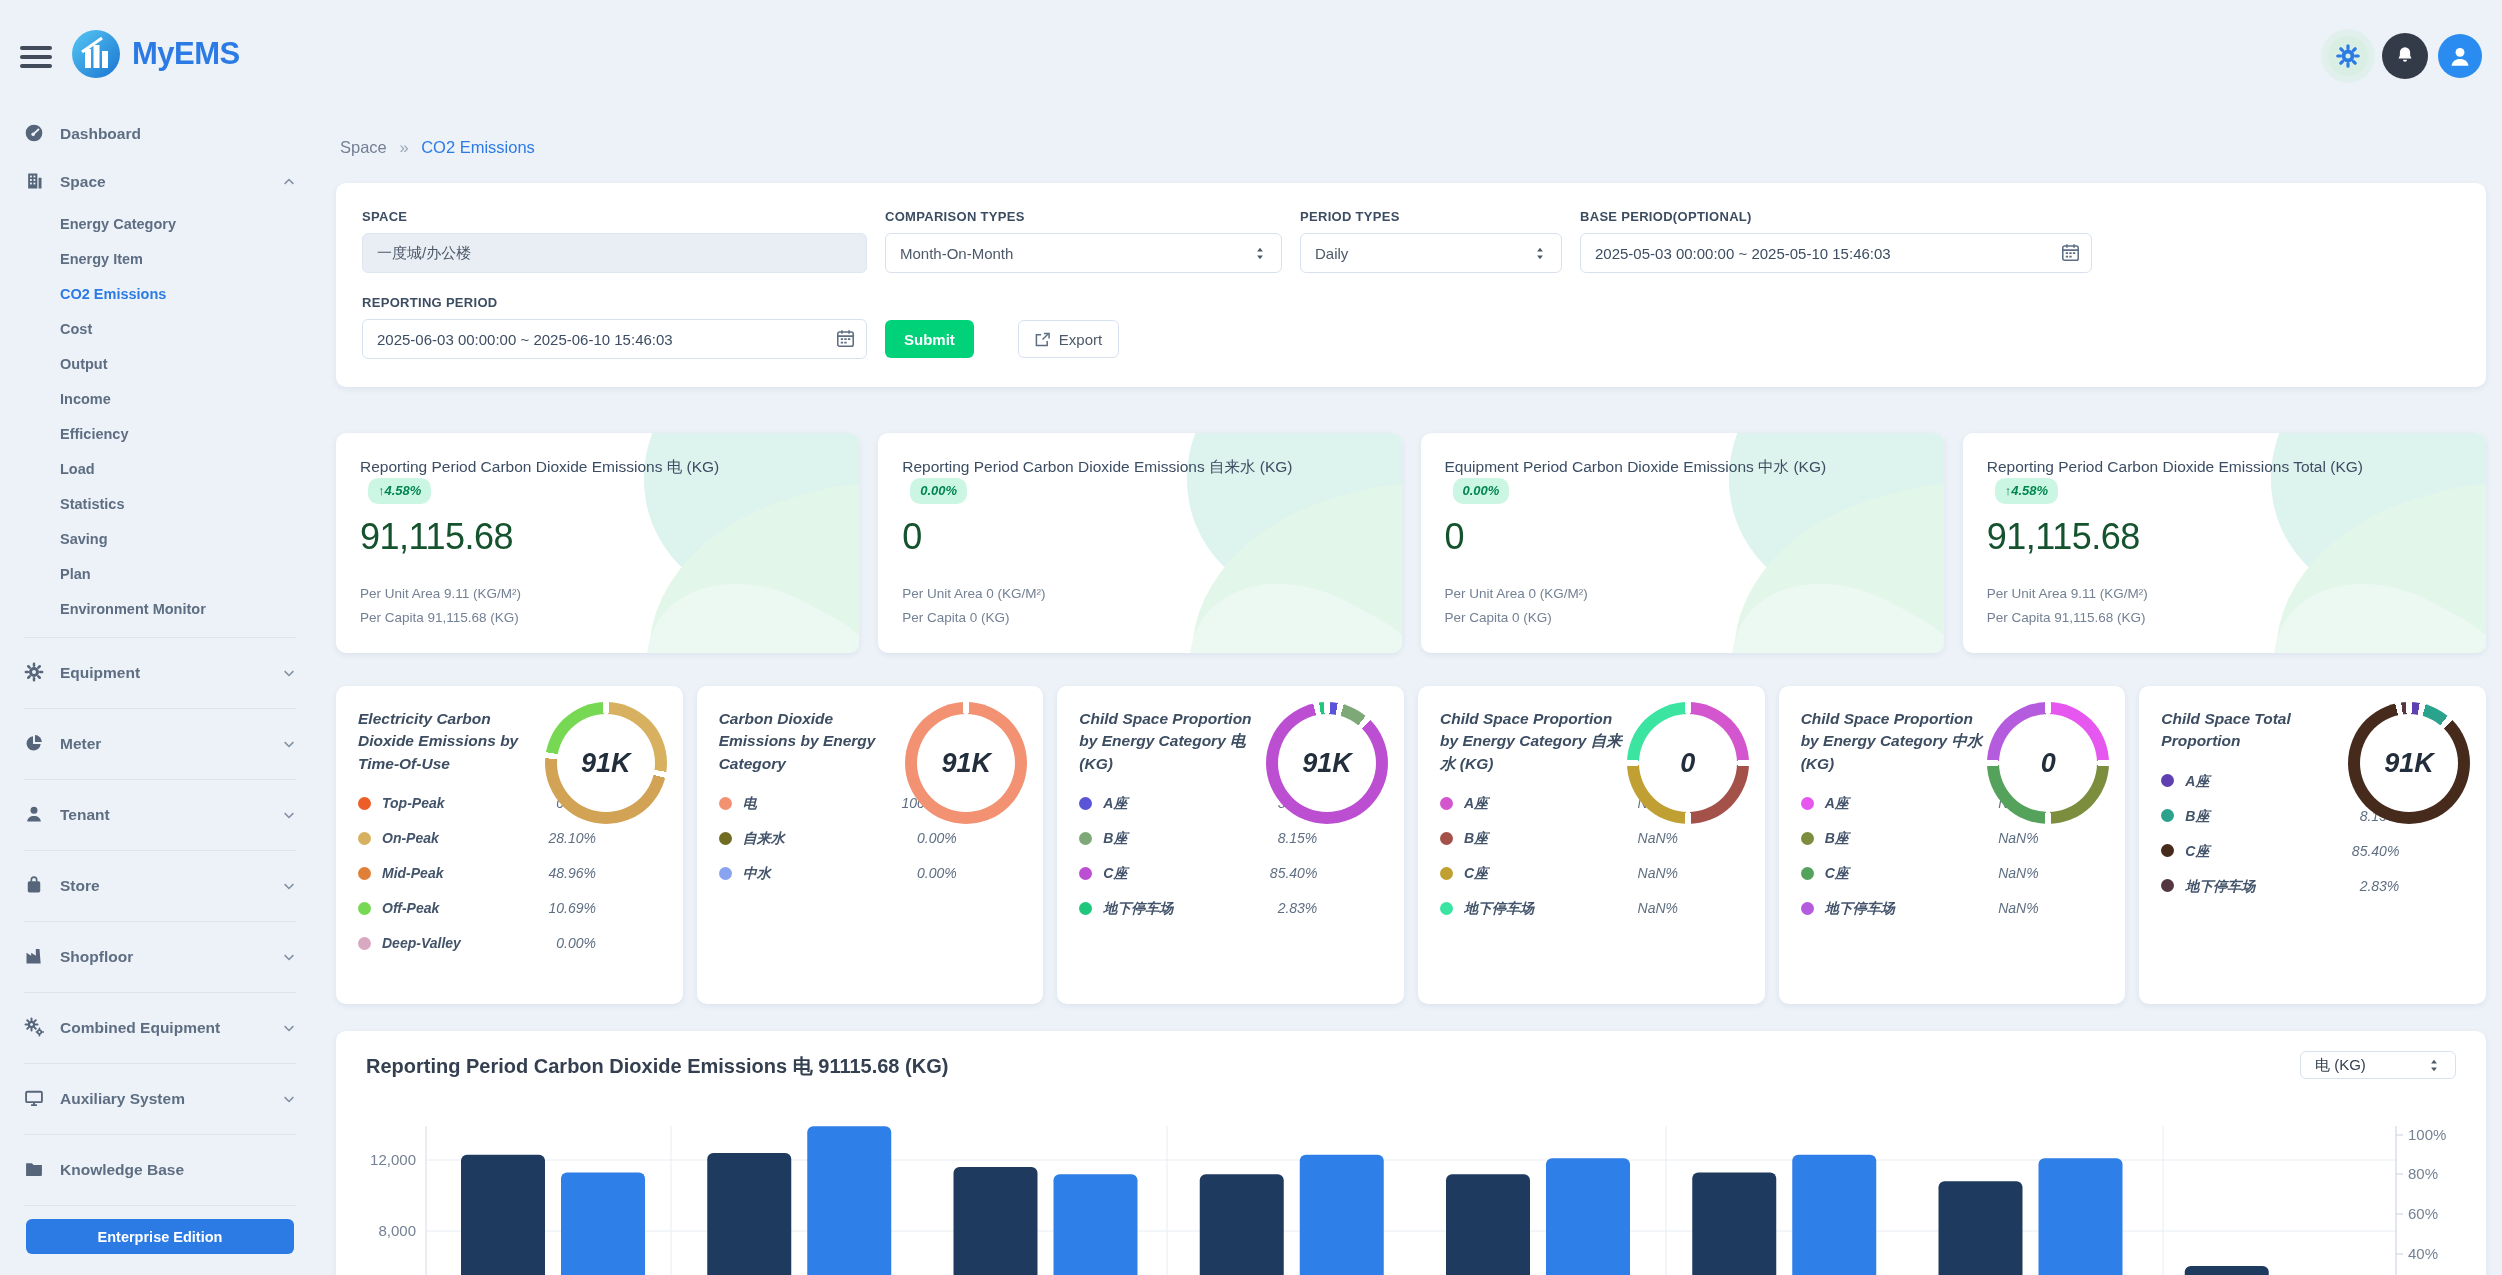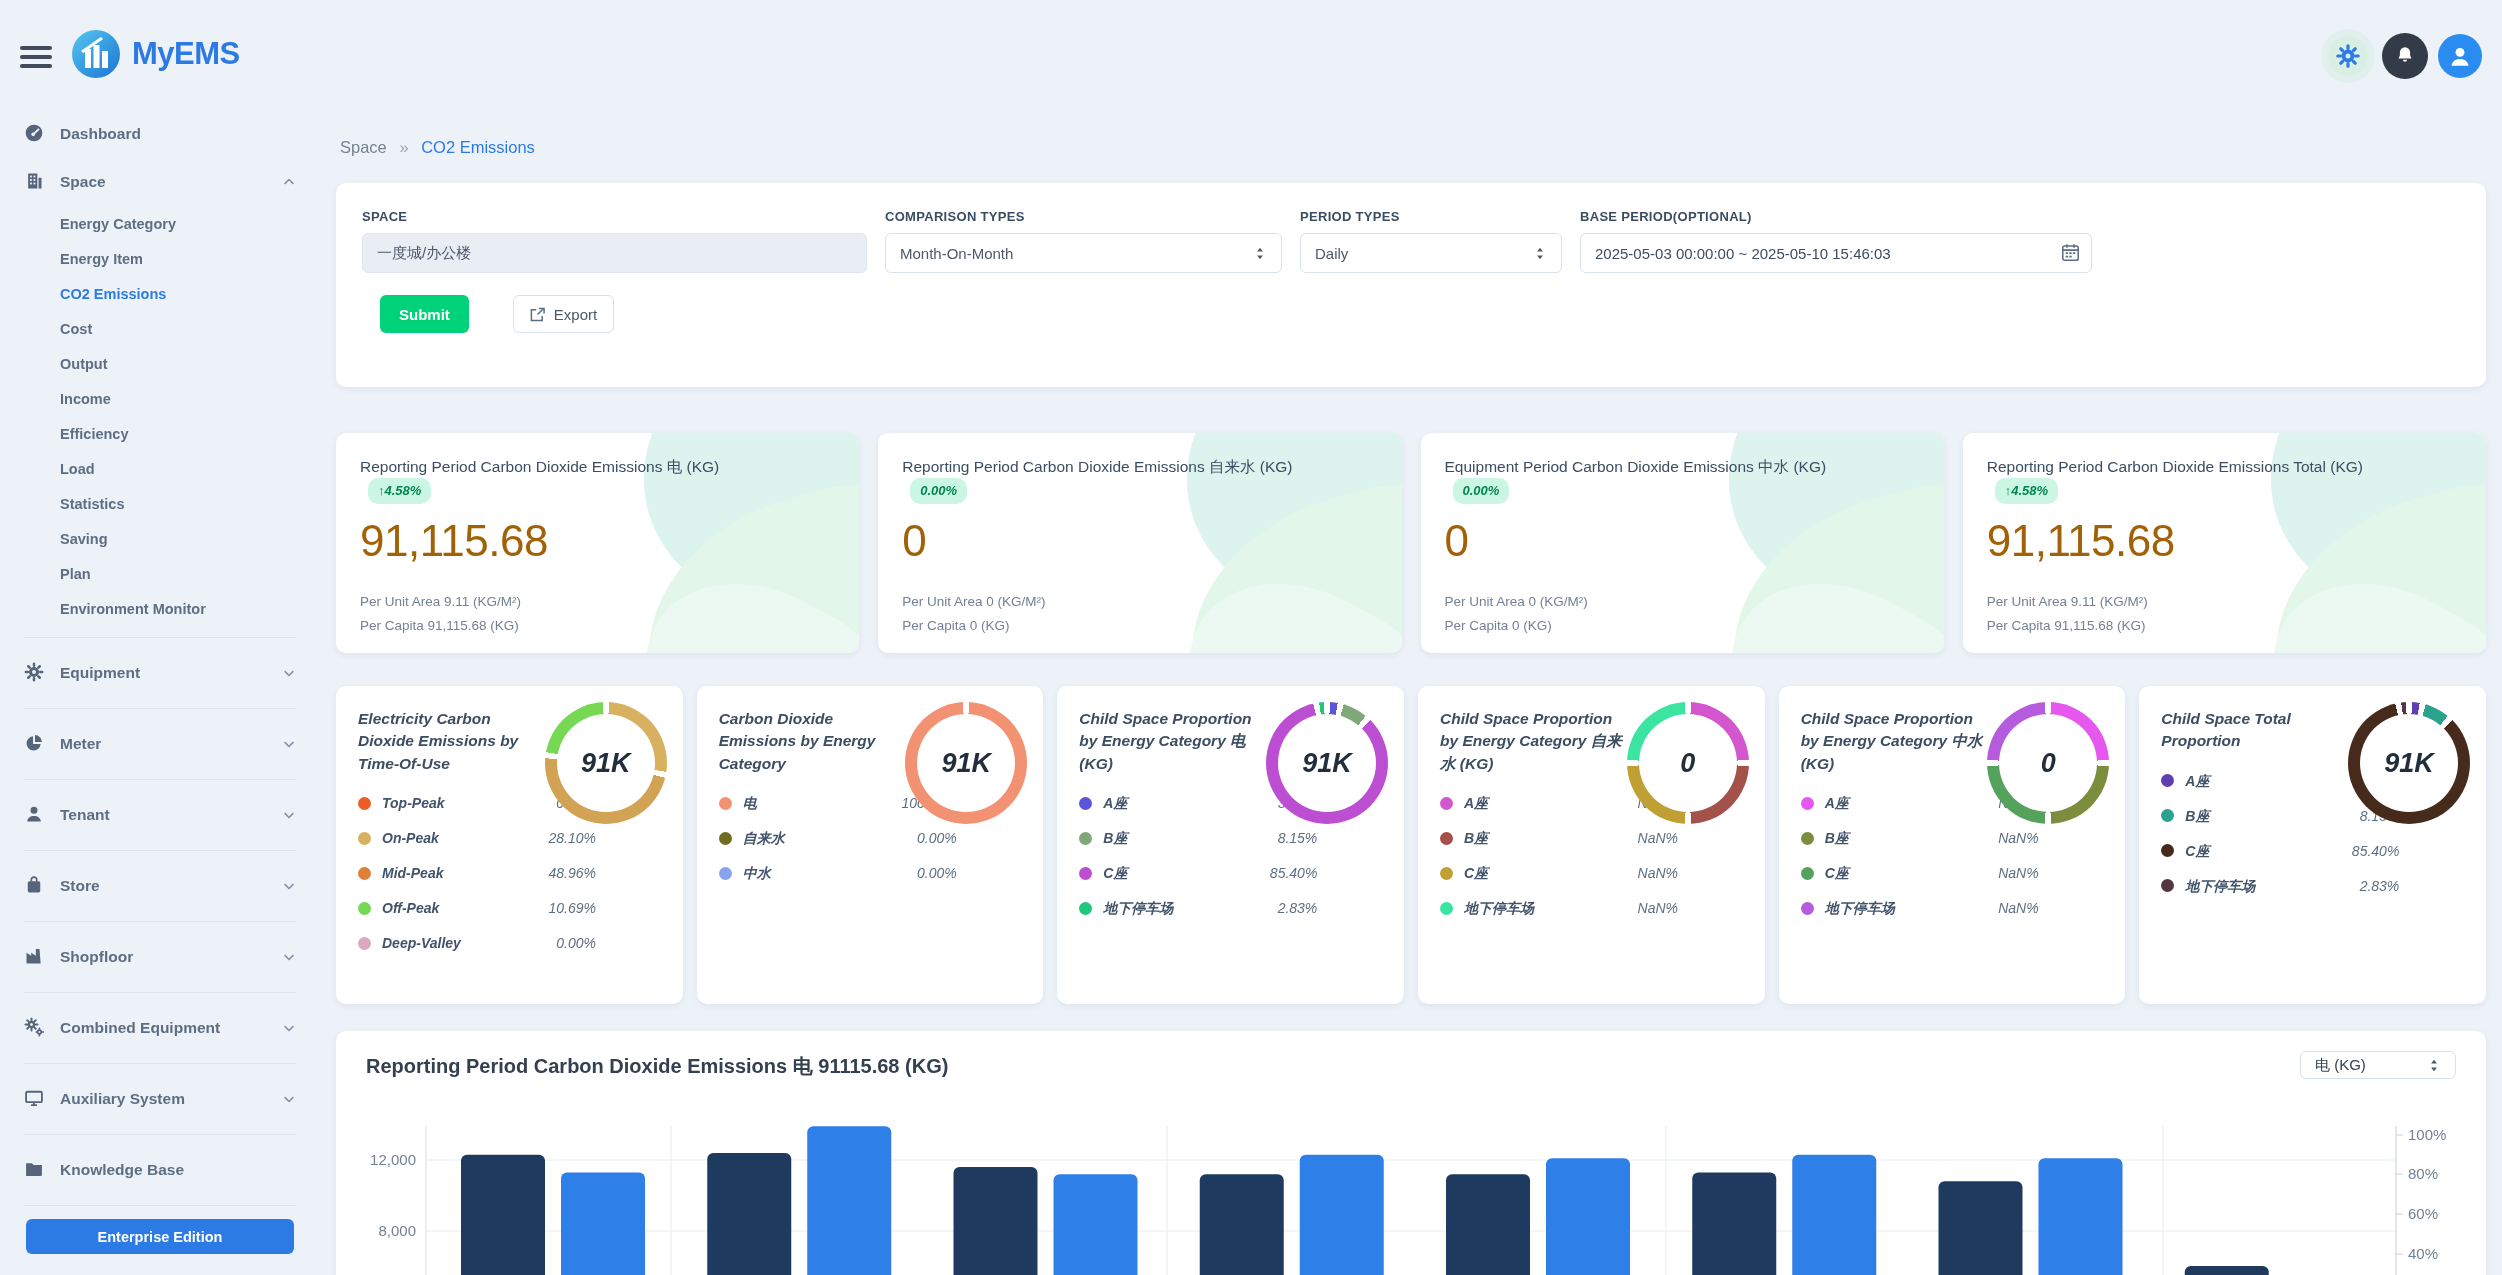--- a/index.html
+++ b/index.html
@@ -62,21 +62,21 @@
 
   
   .stats-row { display:grid; grid-template-columns:repeat(4,1fr); gap:19px; margin-bottom:33px; }
   .stat-card { position:relative; overflow:hidden; height:220px; padding:22px 24px; border-radius:10px; background:#fff; box-shadow:0 2px 6px rgba(31,45,61,.07); }
   .blob { position:absolute; }
   .blob.b1 { width:300px; height:310px; right:-95px; top:-130px; background:#dcf3ee; border-radius:42% 58% 55% 45%; transform:rotate(22deg); }
   .blob.b2 { width:330px; height:250px; right:-115px; bottom:-95px; background:#e2f7e9; border-radius:60% 40% 50% 50%; transform:rotate(-16deg); }
   .blob.b3 { width:250px; height:190px; right:-30px; bottom:-130px; background:#ecf9f3; border-radius:55% 45% 40% 60%; transform:rotate(28deg); }
   .stat-head { position:relative; max-width:415px; font-size:15.5px; color:#3c4d62; line-height:1.5; }
   .stat-badge { display:inline-block; background:#ccf6e4; color:#00864e; font-size:13px; font-weight:700; border-radius:10px; padding:3px 10px; margin-left:8px; vertical-align:2px; white-space:nowrap;font-style:italic; }
-  .stat-value { position:relative; font-size:44px; color:#a16207; letter-spacing:-0.5px; margin:12px 0 28px; }
+  .stat-value { position:relative; font-size:36px; color:#14532d; letter-spacing:-0.5px; margin:12px 0 28px; }
   .stat-line { position:relative; font-size:13.5px; color:#748194; margin-top:9px; }
 
   
   .donuts-row { display:grid; grid-template-columns:repeat(6,1fr); gap:14px; margin-bottom:27px; }
   .donut-card { position:relative; height:318px; padding:22px 22px; border-radius:10px; background:#fff; box-shadow:0 2px 6px rgba(31,45,61,.07);font-style:italic; }
   .donut-title { font-size:15.5px; font-weight:700; color:#3c4d62; line-height:1.45; max-width:185px; }
   .donut { position:absolute; top:16px; right:16px; width:122px; height:122px; border-radius:50%; }
   .donut-hole { position:absolute; left:12px; top:12px; width:98px; height:98px; border-radius:50%; background:#fff; display:flex; align-items:center; justify-content:center; font-size:27px; font-weight:700; color:#232e3c; }
   .legend { margin-top:13px; width:238px; list-style:none; }
   .legend li { display:flex; align-items:center; min-height:30px; margin-bottom:5px; }
@@ -361,20 +361,33 @@
             <svg width="19" height="19" viewBox="0 0 16 16" fill="none" stroke="currentColor" stroke-width="1.3">
               <rect x="1.5" y="2.5" width="13" height="12" rx="1.5"></rect>
                 <path d="M1.5 6h13M5 1v3M11 1v3"></path>
               <path d="M4 8.5h2M7 8.5h2M10 8.5h2M4 11.5h2M7 11.5h2" stroke-width="1.6"></path>
             </svg>
           </span>
         </div>
       </div>
     </div>
     <div class="f-row2">
+      <div class="f-field">
+        <label>REPORTING PERIOD</label>
+        <div class="f-date">
+          <input class="f-input" value="2025-06-03 00:00:00 ~ 2025-06-10 15:46:03" style="">
+          <span class="cal-ico">
+            <svg width="19" height="19" viewBox="0 0 16 16" fill="none" stroke="currentColor" stroke-width="1.3">
+              <rect x="1.5" y="2.5" width="13" height="12" rx="1.5"></rect>
+                <path d="M1.5 6h13M5 1v3M11 1v3"></path>
+              <path d="M4 8.5h2M7 8.5h2M10 8.5h2M4 11.5h2M7 11.5h2" stroke-width="1.6"></path>
+            </svg>
+          </span>
+        </div>
+      </div>
       <button class="btn-submit">Submit</button>
       <button class="btn-export">
         <span>
           <svg width="15" height="15" viewBox="0 0 16 16" fill="none" stroke="#5e6e82" stroke-width="1.6">
             <path d="M9.5 1.5H15v5.5"></path>
               <path d="M14.5 1.5L8 8"></path>
               <path d="M6.5 3H1.5v11.5H13V9.5"></path>
           </svg>
         </span>
         <span>Export</span>

